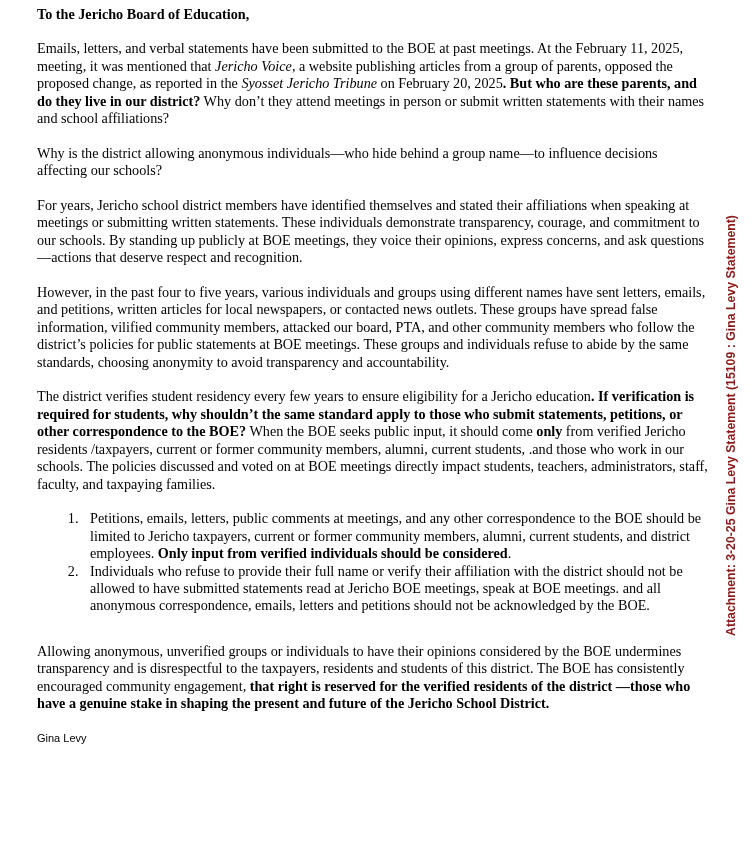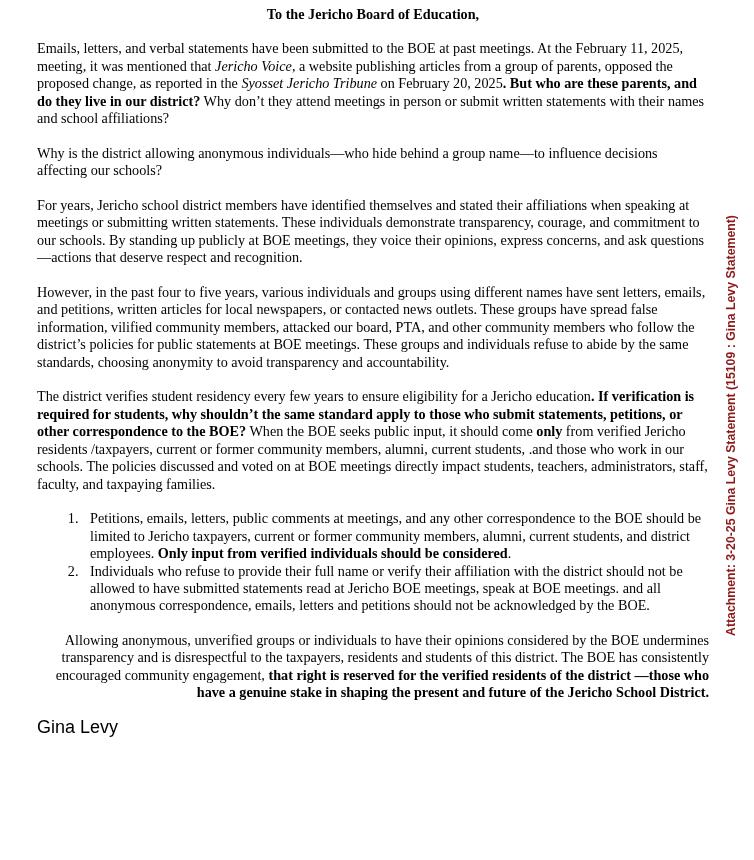--- a/index.html
+++ b/index.html
@@ -19,41 +19,39 @@
       position: absolute;
       left: 37px;
       top: 6px;
       width: 672px;
       font-size: 14.2px;
       line-height: 17.4px;
     }
     .salutation {
       font-weight: bold;
       margin: 0 0 17px 0;
-      text-align: center;
     }
     p {
       margin: 0 0 17.4px 0;
     }
     b { font-weight: bold; }
     i { }
     ol {
-      margin: 0 0 17px 0;
+      margin: 0 0 28px 0;
       padding-left: 45px;
     }
     ol li {
       padding-left: 8px;
     }
     .closing {
       margin-top: 0;
-      text-align: right;
     }
     .signature {
       font-family: "Liberation Sans", "DejaVu Sans", sans-serif;
-      font-size: 18px;
+      font-size: 11px;
       margin-top: 0;
     }
     .side-label {
       position: absolute;
       left: 722px;
       top: 207px;
       width: 18px;
       height: 437px;
       writing-mode: vertical-rl;
       transform: rotate(180deg);

